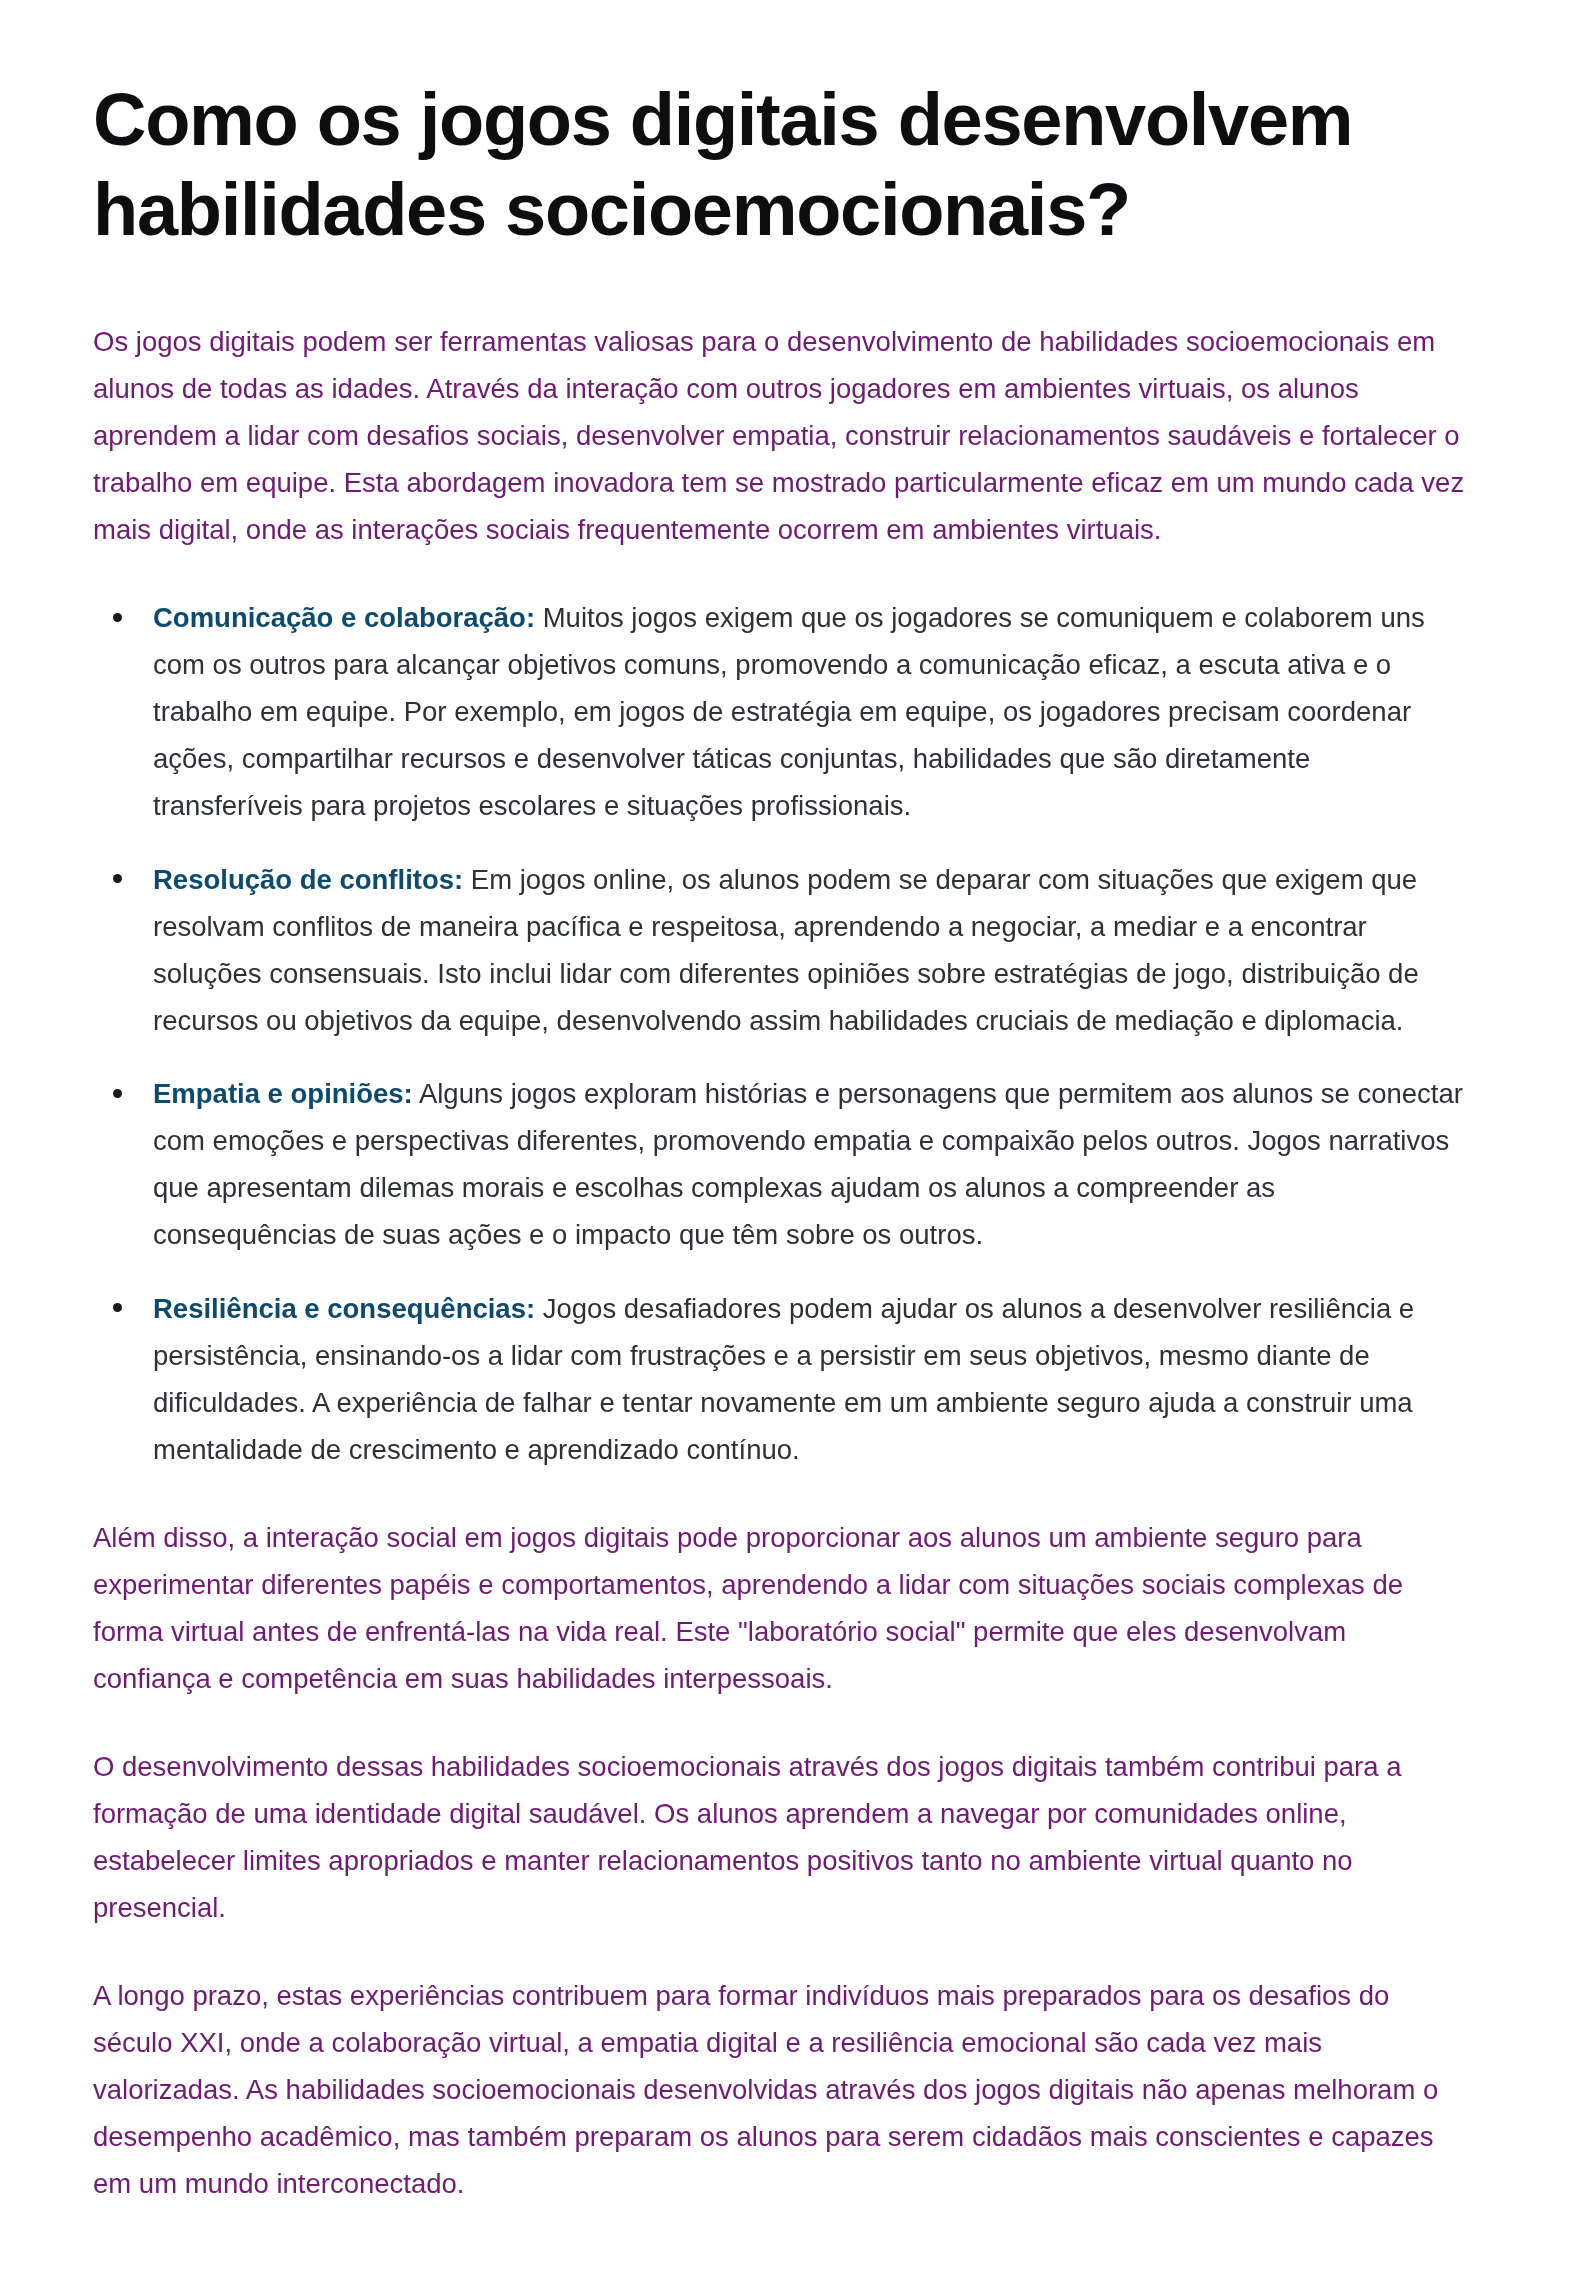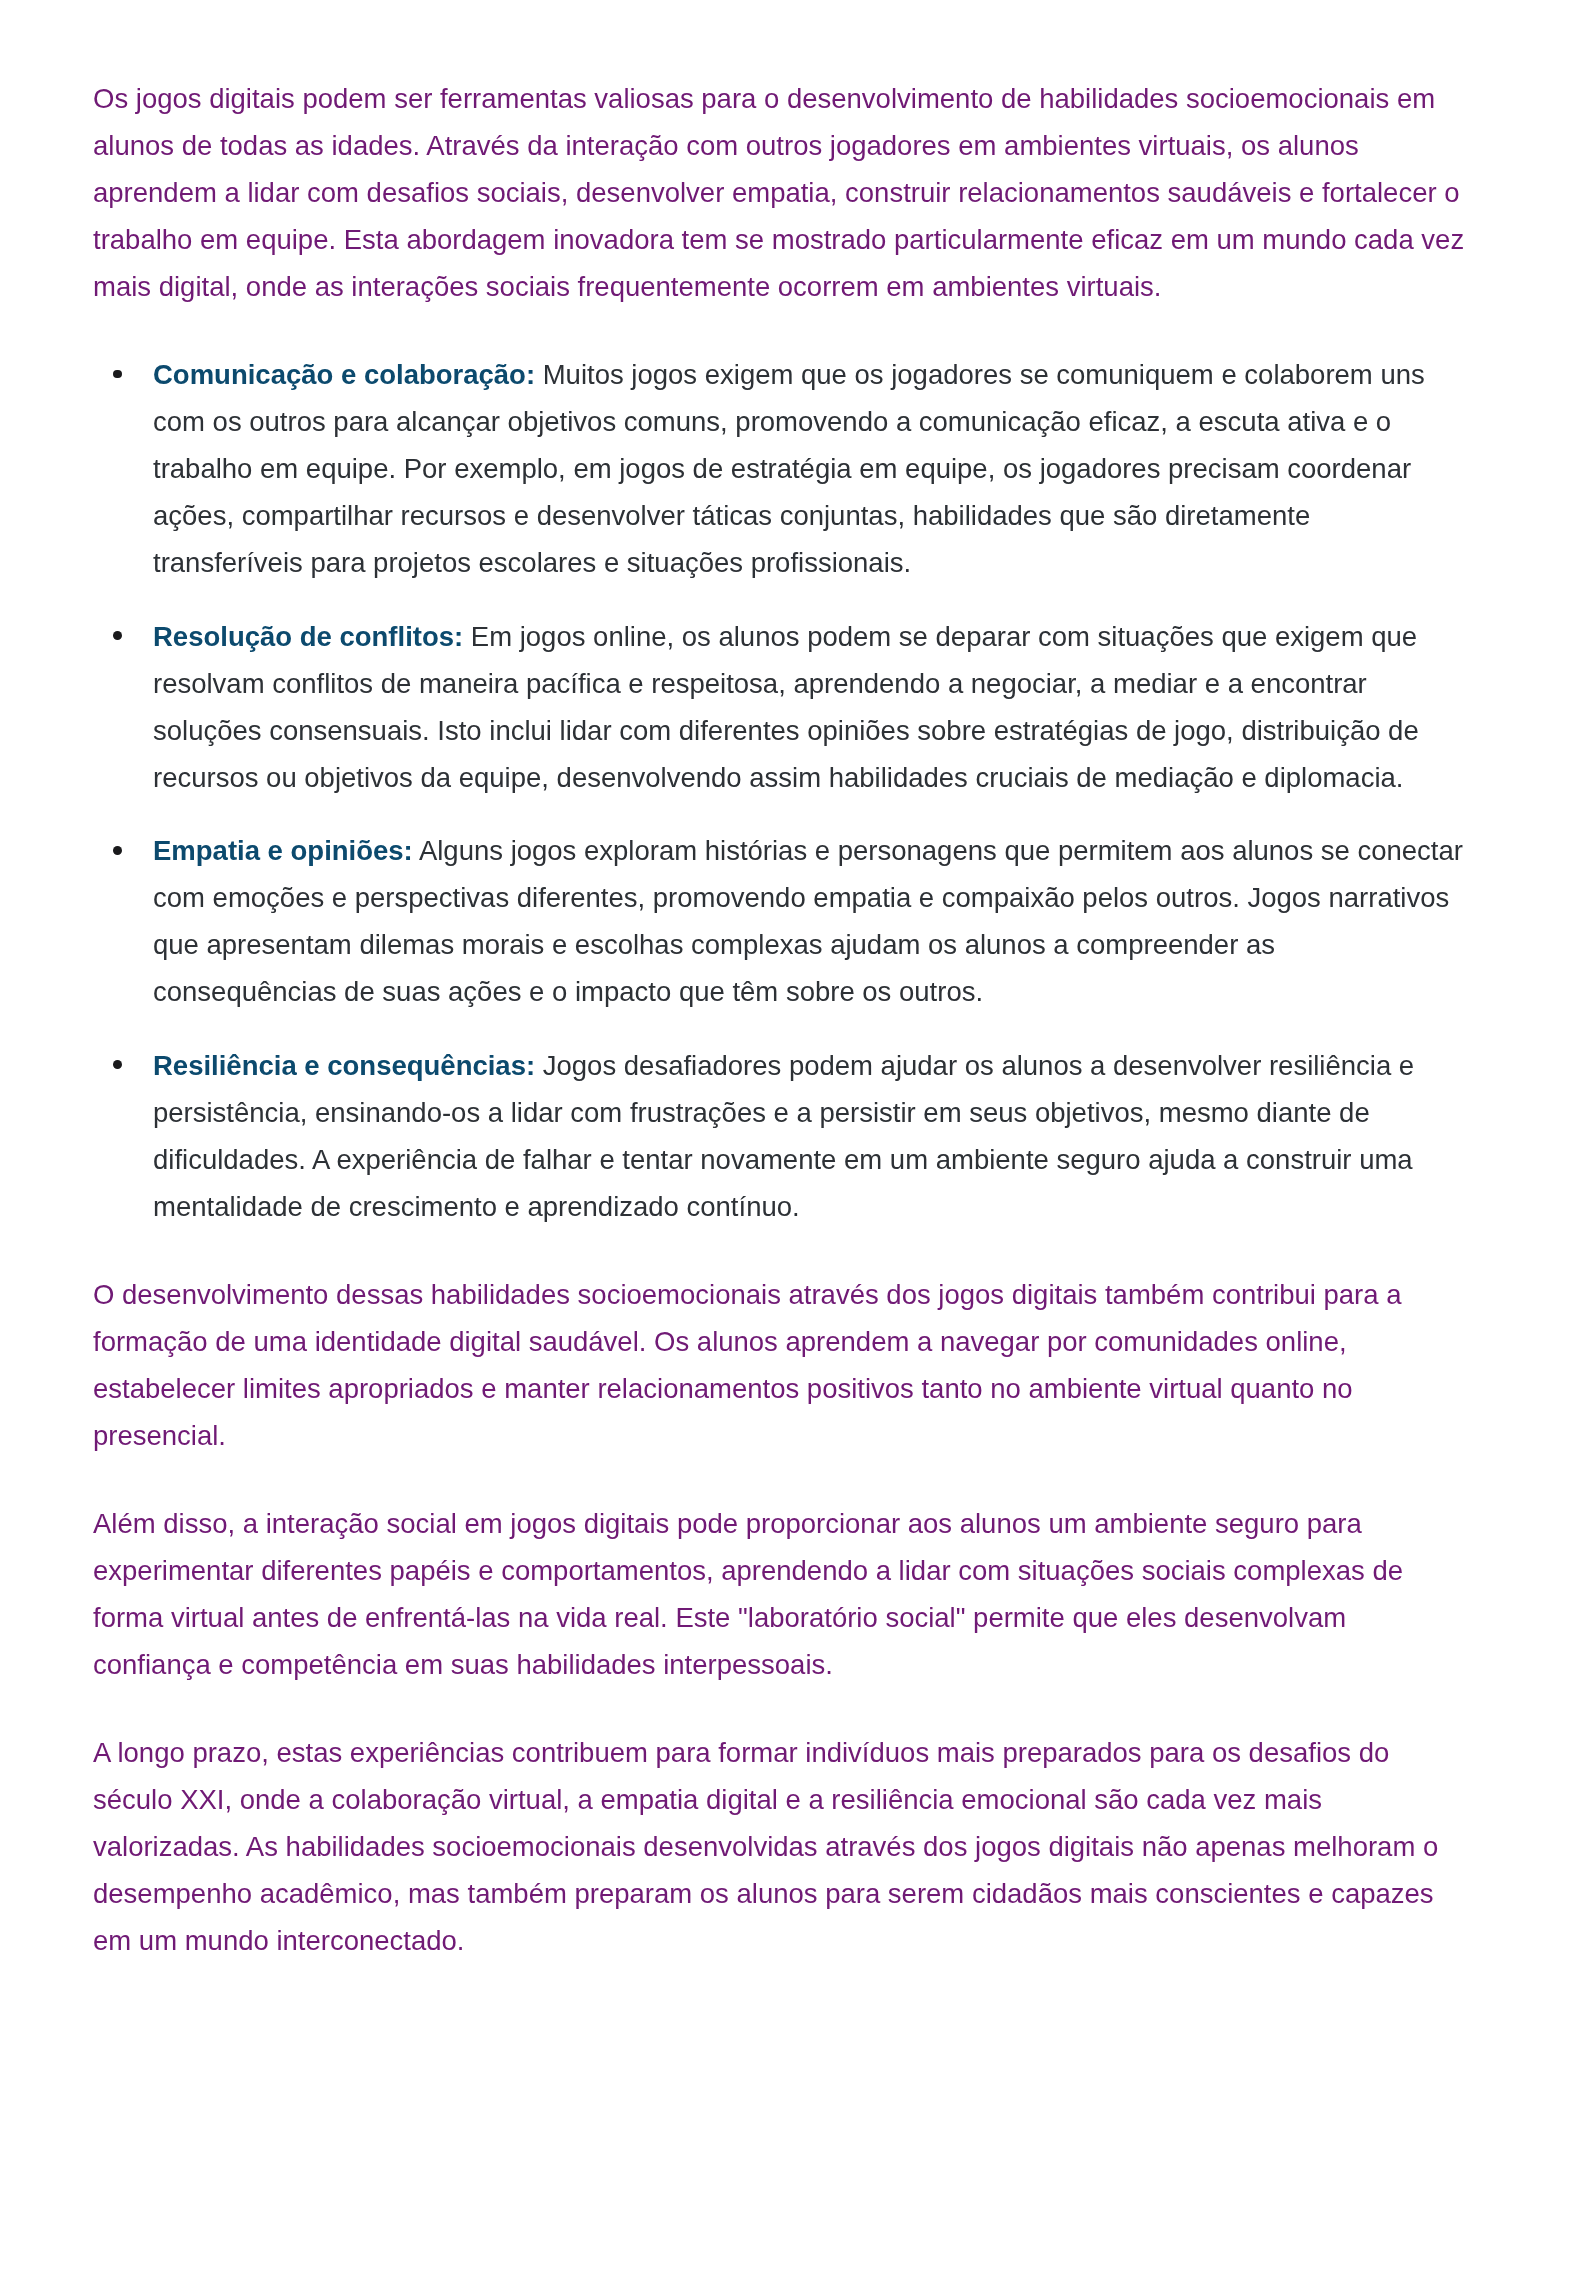--- a/index.html
+++ b/index.html
@@ -65,20 +65,21 @@
   ul.bullet-list li strong {
     font-weight: 700;
     color: #0c4a6e;
   }
 </style>
 </head>
 <body>
 
 <div class="page">
 
+  <h1 class="doc-title">Como os jogos digitais desenvolvem habilidades socioemocionais?</h1>
 
   <p class="body-paragraph">Os jogos digitais podem ser ferramentas valiosas para o desenvolvimento de habilidades socioemocionais em alunos de todas as idades. Através da interação com outros jogadores em ambientes virtuais, os alunos aprendem a lidar com desafios sociais, desenvolver empatia, construir relacionamentos saudáveis e fortalecer o trabalho em equipe. Esta abordagem inovadora tem se mostrado particularmente eficaz em um mundo cada vez mais digital, onde as interações sociais frequentemente ocorrem em ambientes virtuais.</p>
 
   <ul class="bullet-list">
     <li>
       <span class="bullet-dot"></span>
       <strong>Comunicação e colaboração:</strong><span> Muitos jogos exigem que os jogadores se comuniquem e colaborem uns com os outros para alcançar objetivos comuns, promovendo a comunicação eficaz, a escuta ativa e o trabalho em equipe. Por exemplo, em jogos de estratégia em equipe, os jogadores precisam coordenar ações, compartilhar recursos e desenvolver táticas conjuntas, habilidades que são diretamente transferíveis para projetos escolares e situações profissionais.</span>
     </li>
     <li>
       <span class="bullet-dot"></span>
@@ -87,20 +88,20 @@
     <li>
       <span class="bullet-dot"></span>
       <strong>Empatia e opiniões:</strong><span> Alguns jogos exploram histórias e personagens que permitem aos alunos se conectar com emoções e perspectivas diferentes, promovendo empatia e compaixão pelos outros. Jogos narrativos que apresentam dilemas morais e escolhas complexas ajudam os alunos a compreender as consequências de suas ações e o impacto que têm sobre os outros.</span>
     </li>
     <li>
       <span class="bullet-dot"></span>
       <strong>Resiliência e consequências:</strong><span> Jogos desafiadores podem ajudar os alunos a desenvolver resiliência e persistência, ensinando-os a lidar com frustrações e a persistir em seus objetivos, mesmo diante de dificuldades. A experiência de falhar e tentar novamente em um ambiente seguro ajuda a construir uma mentalidade de crescimento e aprendizado contínuo.</span>
     </li>
   </ul>
 
+  <p class="body-paragraph">Além disso, a interação social em jogos digitais pode proporcionar aos alunos um ambiente seguro para experimentar diferentes papéis e comportamentos, aprendendo a lidar com situações sociais complexas de forma virtual antes de enfrentá-las na vida real. Este "laboratório social" permite que eles desenvolvam confiança e competência em suas habilidades interpessoais.</p>
+
   <p class="body-paragraph">O desenvolvimento dessas habilidades socioemocionais através dos jogos digitais também contribui para a formação de uma identidade digital saudável. Os alunos aprendem a navegar por comunidades online, estabelecer limites apropriados e manter relacionamentos positivos tanto no ambiente virtual quanto no presencial.</p>
-
-  <p class="body-paragraph">Além disso, a interação social em jogos digitais pode proporcionar aos alunos um ambiente seguro para experimentar diferentes papéis e comportamentos, aprendendo a lidar com situações sociais complexas de forma virtual antes de enfrentá-las na vida real. Este "laboratório social" permite que eles desenvolvam confiança e competência em suas habilidades interpessoais.</p>
 
   <p class="body-paragraph">A longo prazo, estas experiências contribuem para formar indivíduos mais preparados para os desafios do século XXI, onde a colaboração virtual, a empatia digital e a resiliência emocional são cada vez mais valorizadas. As habilidades socioemocionais desenvolvidas através dos jogos digitais não apenas melhoram o desempenho acadêmico, mas também preparam os alunos para serem cidadãos mais conscientes e capazes em um mundo interconectado.</p>
 
 </div>
 
 
 </body></html>

